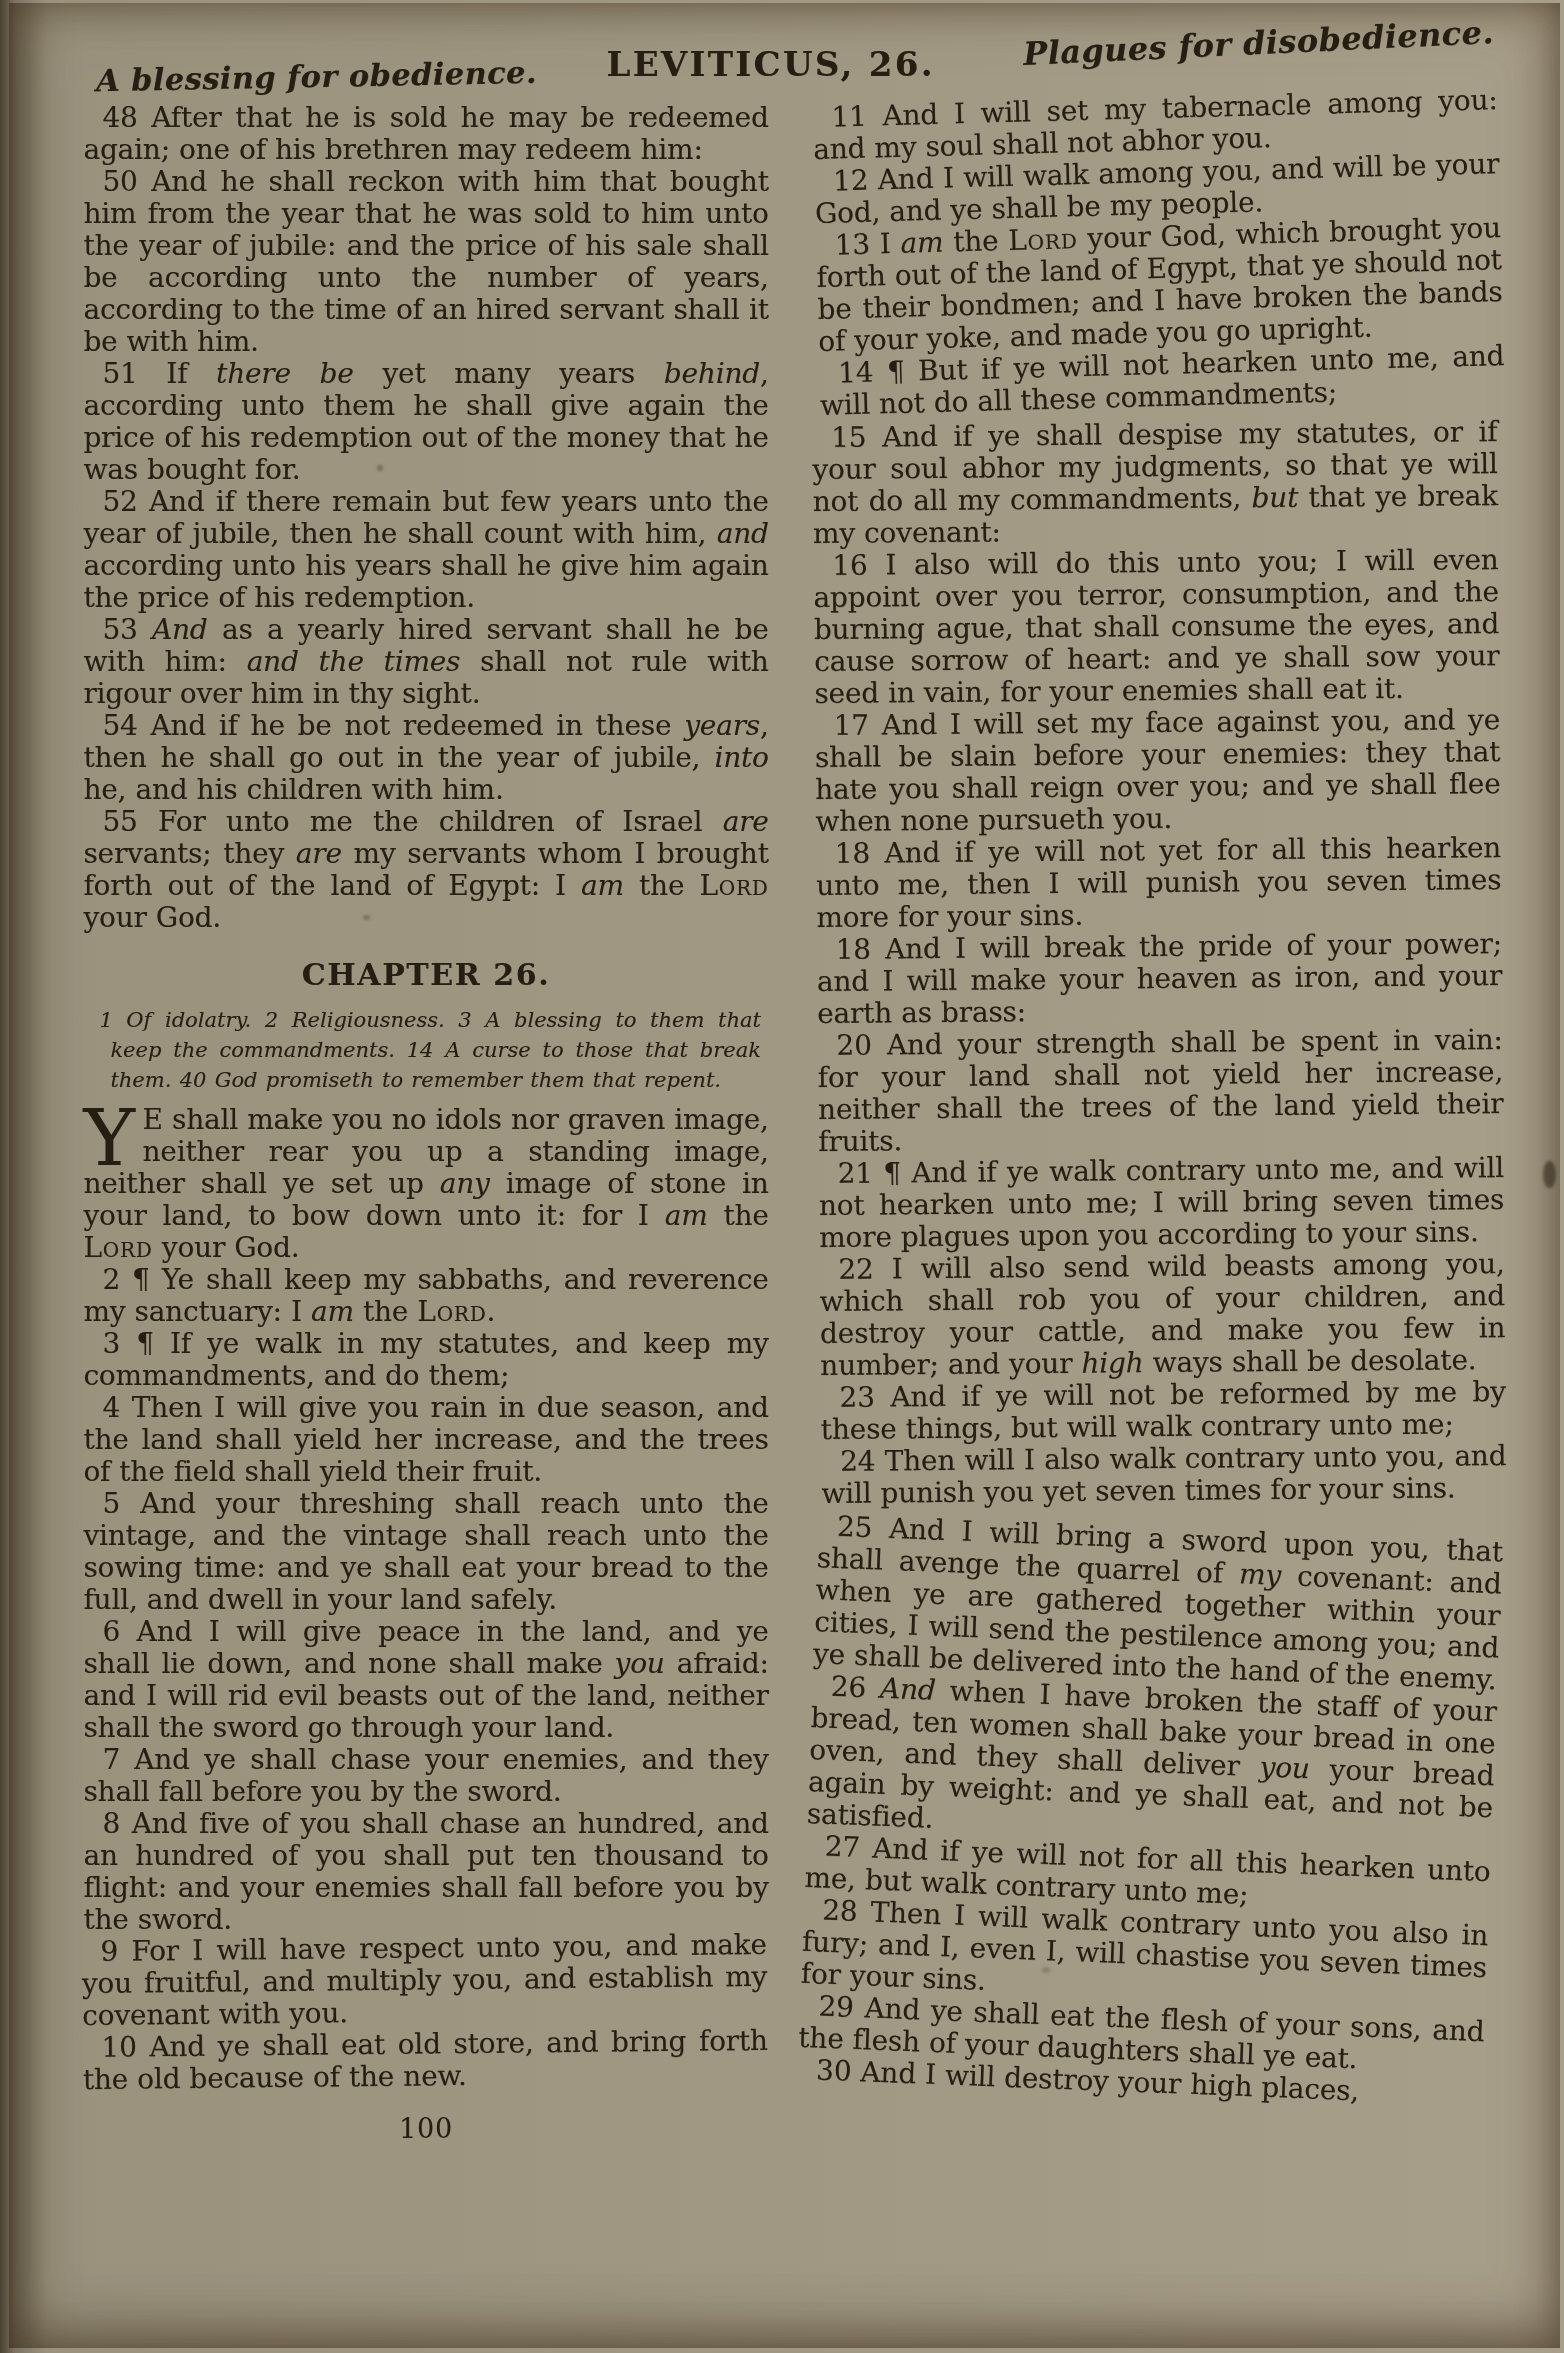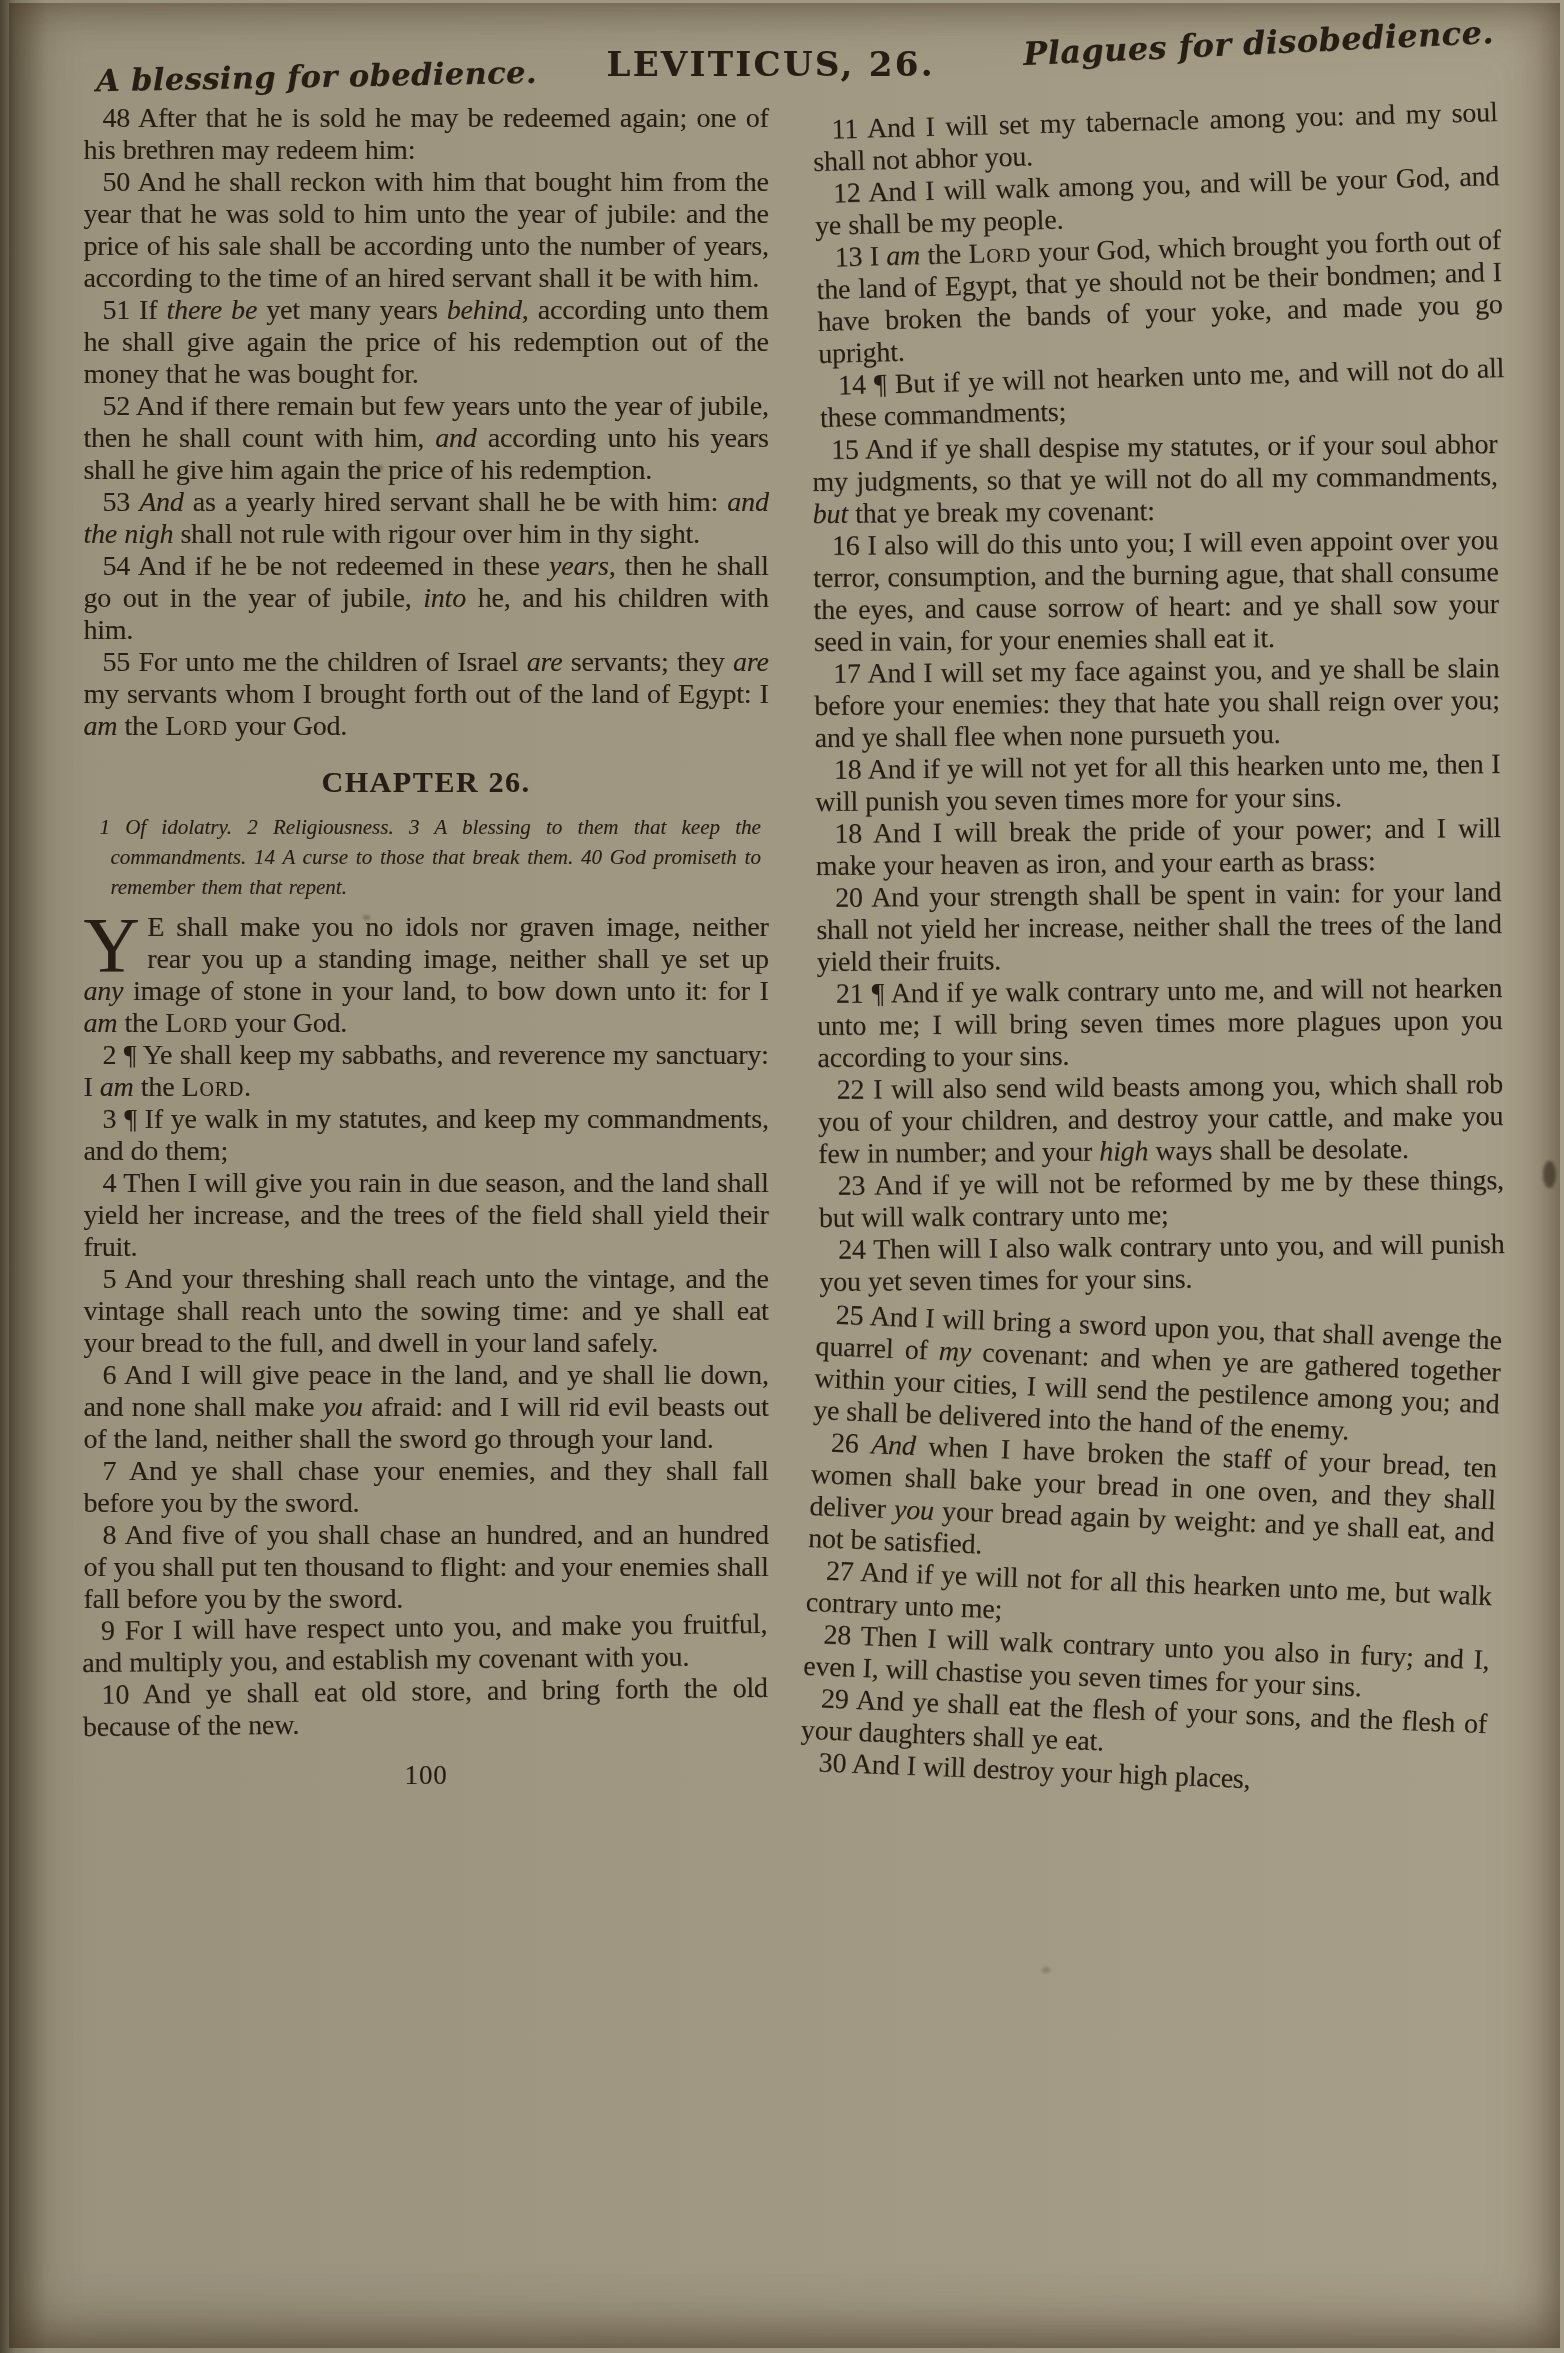--- a/index.html
+++ b/index.html
@@ -53,21 +53,21 @@
     font-size: 34px; font-weight: bold; letter-spacing: 2.3px;
   }
   .rh-right {
     position: absolute; right: 3.1px; top: -3.1px;
     font-style: italic; font-weight: bold; font-size: 32px;
     transform: rotate(-2.7deg);
     letter-spacing: 0.4px;
   }
 
   
-  .columns { display: flex; align-items: center; font-family: Liberation Serif, serif; }
+  .columns { display: flex; align-items: flex-start; }
   .column { flex: 1 1 0; min-width: 0; }
 
   .divider {
     flex: 0 0 2.3px;
     margin: 1.6px 19px 0 22px;
     background: linear-gradient(180deg,
       rgba(48, 38, 22, 0.0) 0%,
       rgba(48, 38, 22, 0.55) 1.5%,
       rgba(48, 38, 22, 0.55) 97%,
       rgba(48, 38, 22, 0.1) 100%);
@@ -145,21 +145,21 @@
     </header>
 
     <div class="columns">
 
       <div class="column col-left">
         <div class="seg">
             <p class="verse"><span class="vnum">48</span> After that he is sold he may be redeemed again; one of his brethren may redeem him:</p>
             <p class="verse"><span class="vnum">50</span> And he shall reckon with him that bought him from the year that he was sold to him unto the year of jubile: and the price of his sale shall be according unto the number of years, according to the time of an hired servant shall it be with him.</p>
             <p class="verse"><span class="vnum">51</span> If <i>there be</i> yet many years <i>behind</i>, according unto them he shall give again the price of his redemption out of the money that he was bought for.</p>
             <p class="verse"><span class="vnum">52</span> And if there remain but few years unto the year of jubile, then he shall count with him, <i>and</i> according unto his years shall he give him again the price of his redemption.</p>
-            <p class="verse"><span class="vnum">53</span> <i>And</i> as a yearly hired servant shall he be with him: <i>and the nigh</i> shall not rule with rigour over him in thy sight.</p>
+            <p class="verse"><span class="vnum">53</span> <i>And</i> as a yearly hired servant shall he be with him: <i>and the times</i> shall not rule with rigour over him in thy sight.</p>
             <p class="verse"><span class="vnum">54</span> And if he be not redeemed in these <i>years</i>, then he shall go out in the year of jubile, <i>into</i> he, and his children with him.</p>
             <p class="verse"><span class="vnum">55</span> For unto me the children of Israel <i>are</i> servants; they <i>are</i> my servants whom I brought forth out of the land of Egypt: I <i>am</i> the <span class="sc">Lord</span> your God.</p>
           </div>
         <h2 class="chapter-heading">CHAPTER 26.</h2>
         <p class="chapter-summary">1 Of idolatry. 2 Religiousness. 3 A blessing to them that keep the commandments. 14 A curse to those that break them. 40 God promiseth to remember them that repent.</p>
         <div class="seg">
             <p class="verse has-drop"><span class="dropcap">Y</span>E shall make you no idols nor graven image, neither rear you up a standing image, neither shall ye set up <i>any</i> image of stone in your land, to bow down unto it: for I <i>am</i> the <span class="sc">Lord</span> your God.</p>
             <p class="verse"><span class="vnum">2</span> ¶ Ye shall keep my sabbaths, and reverence my sanctuary: I <i>am</i> the <span class="sc">Lord</span>.</p>
             <p class="verse"><span class="vnum">3</span> ¶ If ye walk in my statutes, and keep my commandments, and do them;</p>
             <p class="verse"><span class="vnum">4</span> Then I will give you rain in due season, and the land shall yield her increase, and the trees of the field shall yield their fruit.</p>

